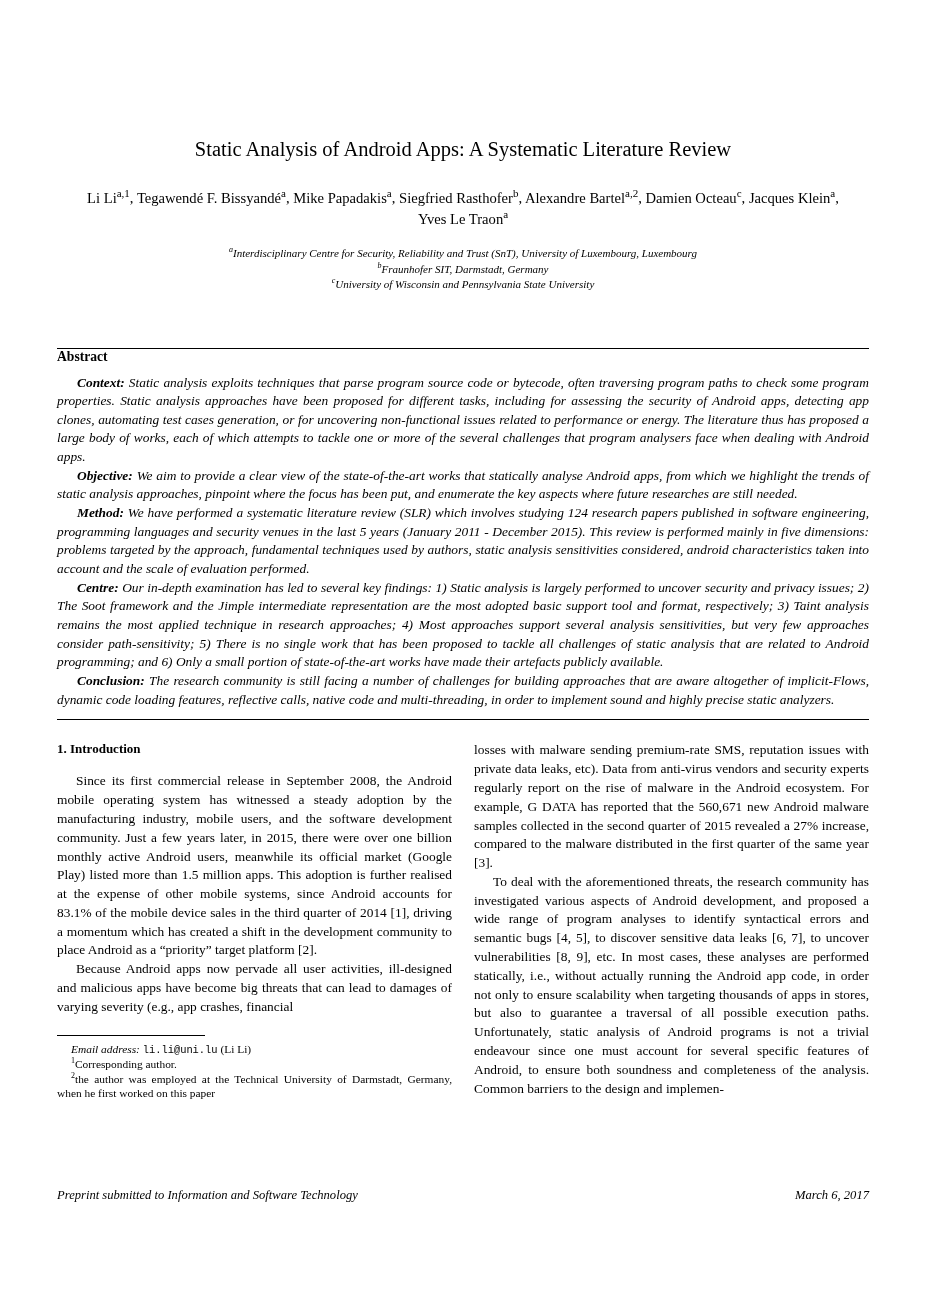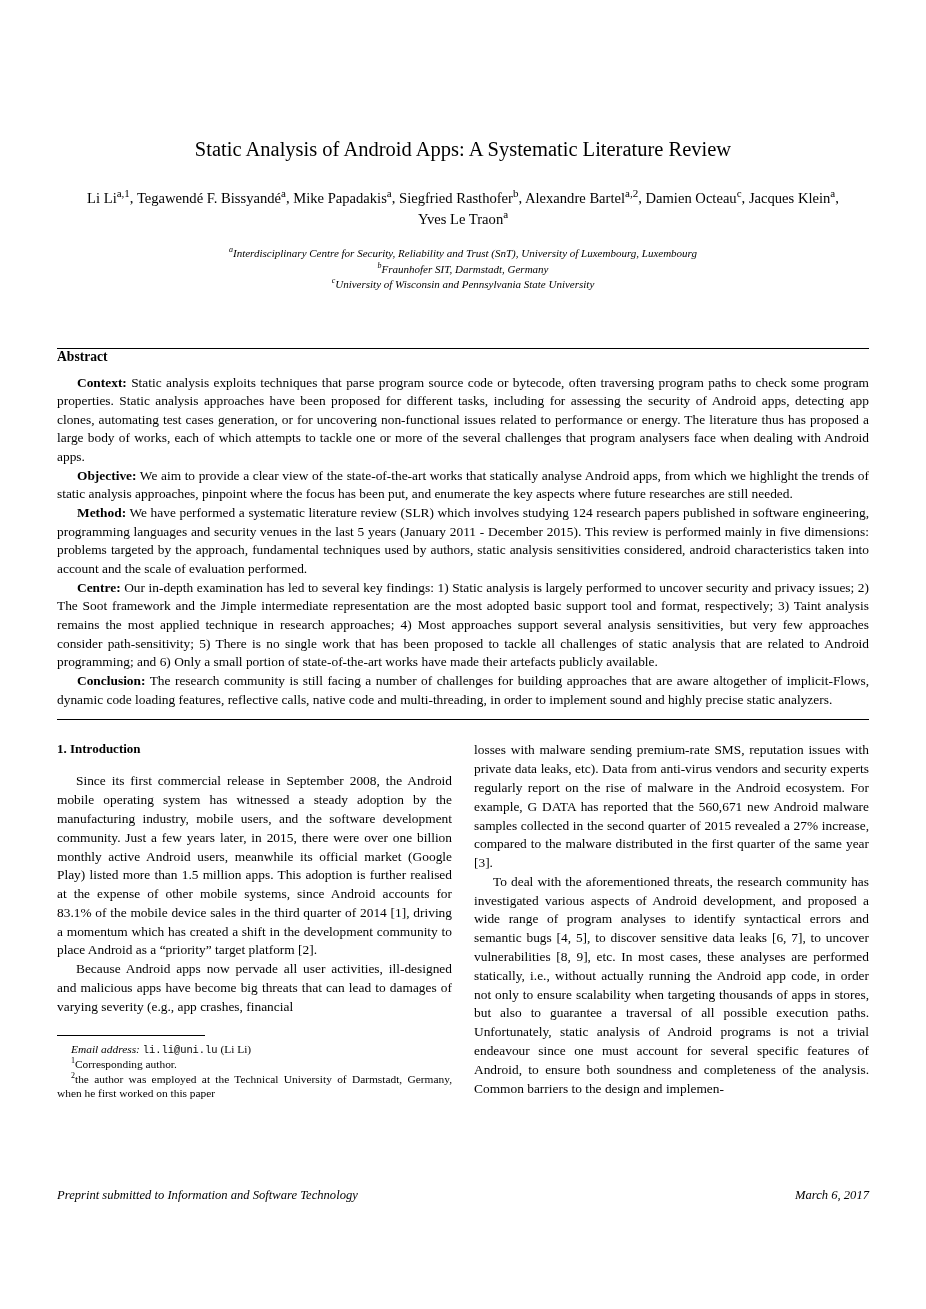--- a/index.html
+++ b/index.html
@@ -27,21 +27,21 @@
     margin-top: 16px; text-align: center;
     font-style: italic; font-size: 11px; line-height: 15.5px;
   }
   .affiliations sup { font-size: 8px; line-height: 0; }
 
   .rule { border: none; border-top: 1px solid #000; margin: 0; height: 0; }
   .rule-abstract-top { margin-top: 55px; }
   .rule-abstract-bottom { margin-top: 10px; }
 
   .abstract-heading { font-size: 13.6px; font-weight: bold; }
-  .abstract { margin-top: 9px; }
+  .abstract { margin-top: 9px; font-style: italic; }
   .abs-para {
     margin: 0; font-size: 13.4px; line-height: 18.65px;
     text-align: justify; text-indent: 20px;
   }
   .abs-para .lead { font-weight: bold; }
 
   .columns { display: flex; gap: 22px; margin-top: 21px; }
   .col { width: 395px; }
   .sec-heading { margin: 0 0 15px 0; font-size: 13px; font-weight: bold; }
   .body-para {

